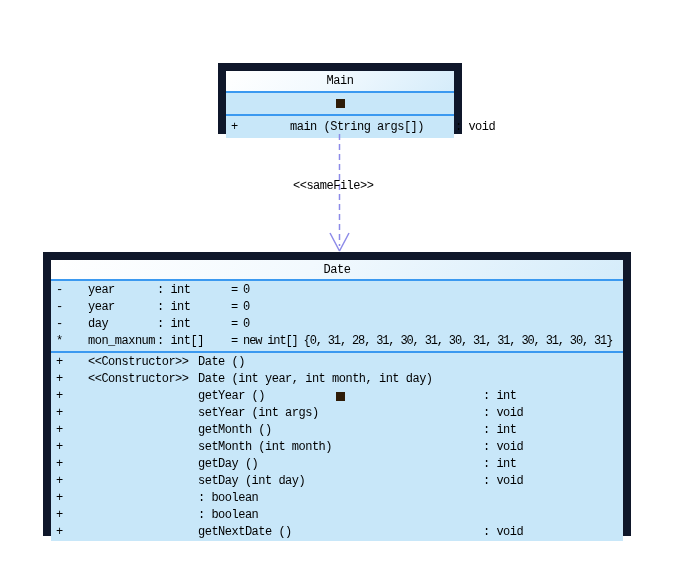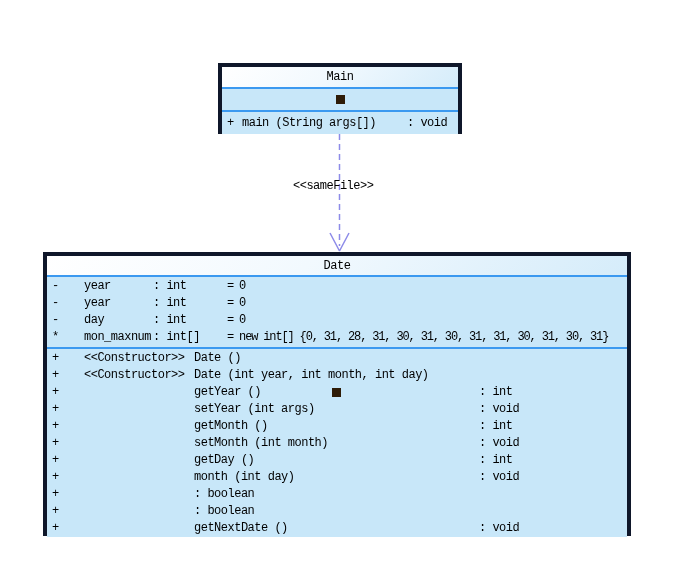--- a/index.html
+++ b/index.html
@@ -1,21 +1,21 @@
 <!DOCTYPE html>
 <html><head>
 <meta charset="utf-8">
 <style>
   html,body{margin:0;padding:0;background:#ffffff;}
   #canvas{
     position:relative;width:681px;height:587px;background:#ffffff;overflow:hidden;
     font-family:"Liberation Mono","DejaVu Sans Mono",monospace;
     font-size:12px;letter-spacing:-0.5px;color:#000;
   }
-  .uml-box{position:absolute;border:4px solid #0f172a;box-sizing:border-box;background:#c8e7f9;}
+  .uml-box{position:absolute;border:8px solid #0f172a;box-sizing:border-box;background:#c8e7f9;}
   .uml-header{
     background:linear-gradient(135deg,#ffffff 0%,#f2f9fe 45%,#d5ecfa 100%);
     border-bottom:2px solid #3b99f0;
     display:flex;align-items:center;justify-content:center;
   }
   .uml-section{background:#c8e7f9;}
   .sep{border-bottom:2px solid #3b99f0;}
   .row{position:relative;display:flex;line-height:17px;height:17px;padding-left:5px;white-space:pre;}
   .m-vis{width:32px;flex:none;}
   .m-stereo{width:110px;flex:none;}
@@ -32,21 +32,21 @@
   }
   .row.has-marker .marker{display:block;left:285px;top:4px;}
   
   #main-box{left:218px;top:63px;width:244px;height:71px;}
   #main-box .uml-header{height:20px;}
   #main-attrs{height:21px;position:relative;}
   #main-attrs .marker{display:block;left:50%;top:6px;margin-left:-4px;}
   #main-methods{height:22px;display:flex;align-items:center;}
   #main-methods .row{height:17px;width:100%;}
   .mm-vis{width:15px;flex:none;}
-  .mm-sig{width:165px;flex:none;}
+  .mm-sig{width:165px;flex:none;margin-left:44px;}
   .mm-ret{flex:1;}
   
   #date-box{left:43px;top:252px;width:588px;height:284px;}
   #date-box .uml-header{height:19px;}
   #date-attrs{padding-top:1px;height:69px;}
   #date-methods{padding-top:1px;}
   
   #relation-arrow{position:absolute;left:325px;top:134px;}
   #relation-label{position:absolute;left:293px;top:179px;line-height:14px;}
 </style>
@@ -155,21 +155,21 @@
         <div class="row">
         <span class="m-vis">+</span>
         <span class="m-stereo"></span>
         <span class="m-name">getDay ()</span>
         <span class="m-ret">: int</span>
         
       </div>
         <div class="row">
         <span class="m-vis">+</span>
         <span class="m-stereo"></span>
-        <span class="m-name">month (int day)</span>
+        <span class="m-name">setDay (int day)</span>
         <span class="m-ret">: void</span>
         
       </div>
         <div class="row">
         <span class="m-vis">+</span>
         <span class="m-stereo"></span>
         <span class="m-ret">: boolean</span>
         
       </div>
         <div class="row">

